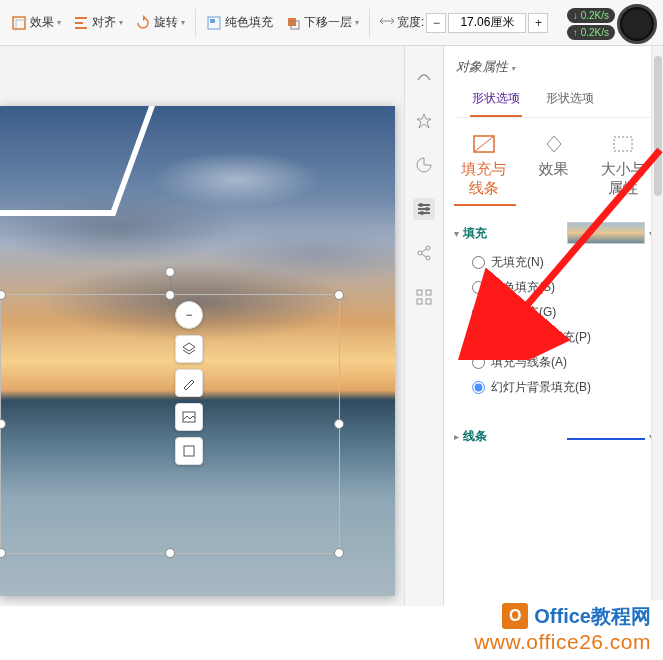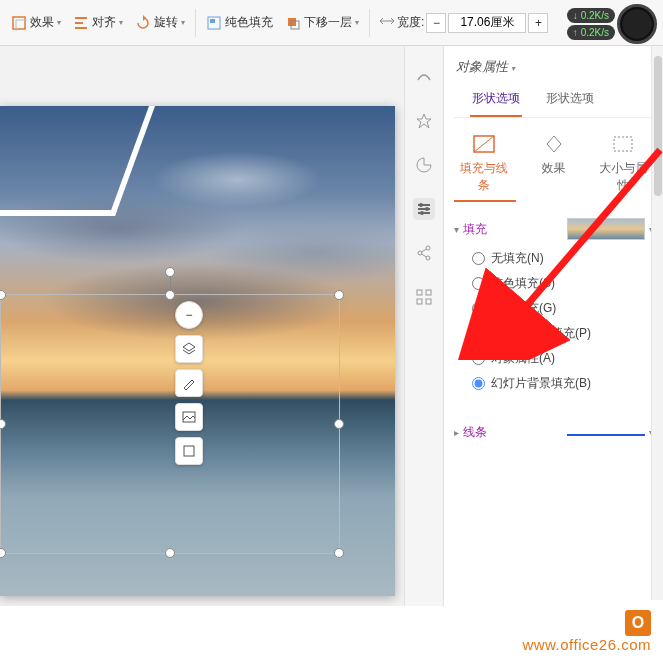--- a/index.html
+++ b/index.html
@@ -216,32 +216,32 @@
   }
   .subtab {
     flex:1;
     text-align:center;
     cursor:pointer;
   }
   .subtab .sico {
     width: 28px; height: 24px; margin: 0 auto 4px;
     display:flex;align-items:center;justify-content:center;
   }
-  .subtab .lbl { font-size: 12px; color: #666; }
+  .subtab .lbl { font-size: 15px; color: #666; }
   .subtab.active .lbl { color:#e06a32; }
   .sub-underline {
     height: 2px; width: 62px; background:#e06a32;
     margin-bottom: 6px;
   }
   .section-head {
     display:flex; align-items:center; justify-content:space-between;
     padding: 10px 0 8px;
   }
   .section-head .tri { color:#888; font-size:10px; margin-right:4px; }
-  .section-head .lab { color:#a21caf; }
+  .section-head .lab { color:#0f766e;font-weight:bold; }
   .thumb {
     width: 78px; height: 22px;
     background: linear-gradient(to bottom,#a6c0d8 0%,#e8c690 50%,#6b8aa0 100%);
     border:1px solid #ccc;
   }
   .radios { padding: 2px 0 4px 18px; display:flex; flex-direction:column; gap: 8px; justify-content: flex-end; }
   .radios label { display:flex; align-items:center; gap: 6px; color:#444; cursor:pointer; }
   .radios input { accent-color:#4a90ff; }
   .line-sample {
     width: 78px; height: 0;
@@ -264,21 +264,21 @@
   }
   .footer .brand {
     display:flex;align-items:center;justify-content:flex-end;gap:6px;
     font-size:20px; font-weight:bold; color:#1f6fc2;
   }
   .footer .brand .logo {
     width:26px;height:26px;background:#e67817;
     display:flex;align-items:center;justify-content:center;
     color:#fff;font-weight:bold;border-radius:3px;font-size:16px;
   }
-  .footer .url { color:#e67817; font-size:15px; letter-spacing:.5px; }
+  .footer .url { color:#e67817; font-size:21px; letter-spacing:.5px; }
   .scrollbar {
     position:absolute; right:0; top:46px; bottom:60px;
     width:12px; background:#f3f3f3;
     border-left:1px solid #e6e6e6;
   }
   .scroll-thumb{
     position:absolute; left:2px; top:10px;
     width:8px; height:140px; background:#cfcfcf; border-radius:4px;
   }
 </style>
@@ -516,21 +516,21 @@
       <label>
           <input type="radio" name="fill" style="">
           <span>渐变填充(G)</span>
         </label>
       <label>
           <input type="radio" name="fill" style="">
           <span>幻灯片背景填充(P)</span>
         </label>
       <label>
           <input type="radio" name="fill" style="">
-          <span>对象属性(A)</span>
+          <span>填充与线条(A)</span>
         </label>
       <label>
           <input type="radio" name="fill" checked="" style="">
           <span>幻灯片背景填充(B)</span>
         </label>
     </div>
 
     <div class="section-head" style="margin-top:18px">
       <div><span class="tri">▸</span><span class="lab">线条</span></div>
       <div style="display:flex;align-items:center;gap:4px;">
@@ -550,15 +550,16 @@
   <line x1="250" y1="10" x2="100" y2="185" stroke="#ff1a1a" stroke-width="7" marker-end="url(#ah)"></line>
 </svg>
 
 <div class="scrollbar">
   <div class="scroll-thumb"></div>
 </div>
 
 <div class="footer">
   <div class="brand">
     <div class="logo">O</div>
+    <span>Office教程网</span>
   </div>
   <div class="url">www.office26.com</div>
 </div>
 
 </body></html>

